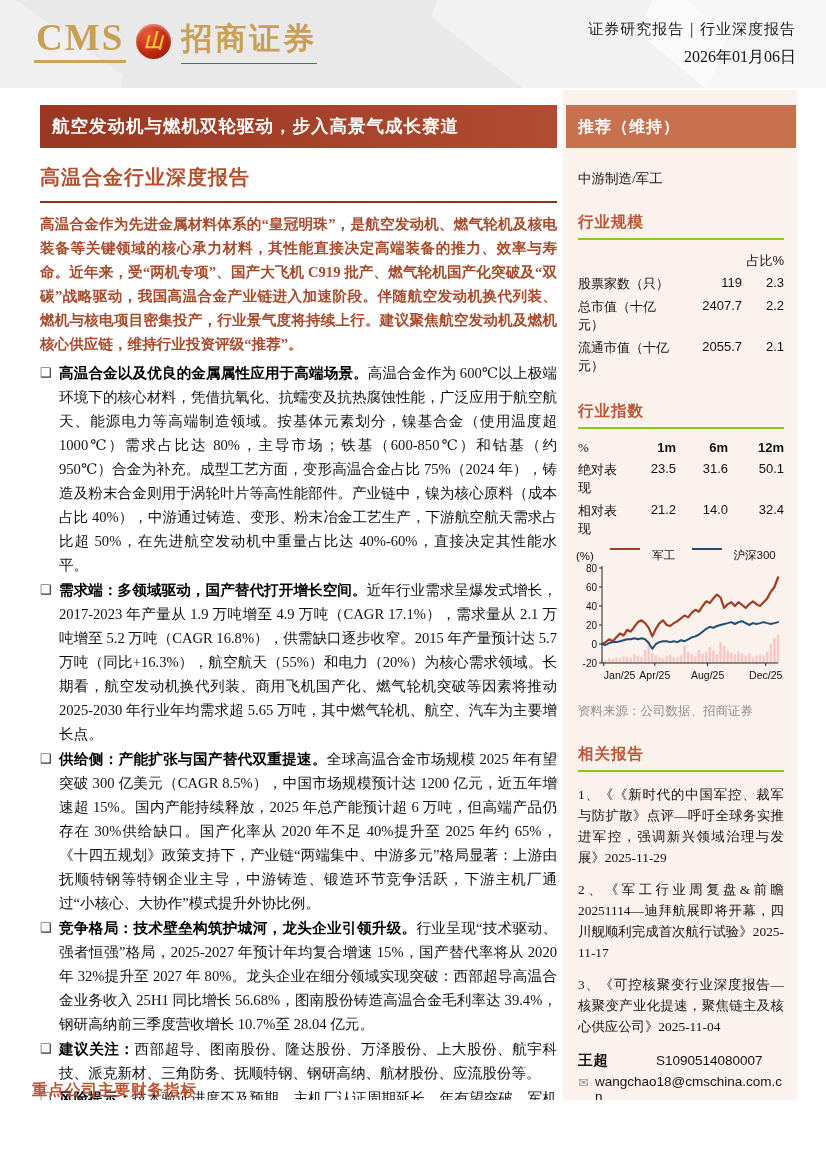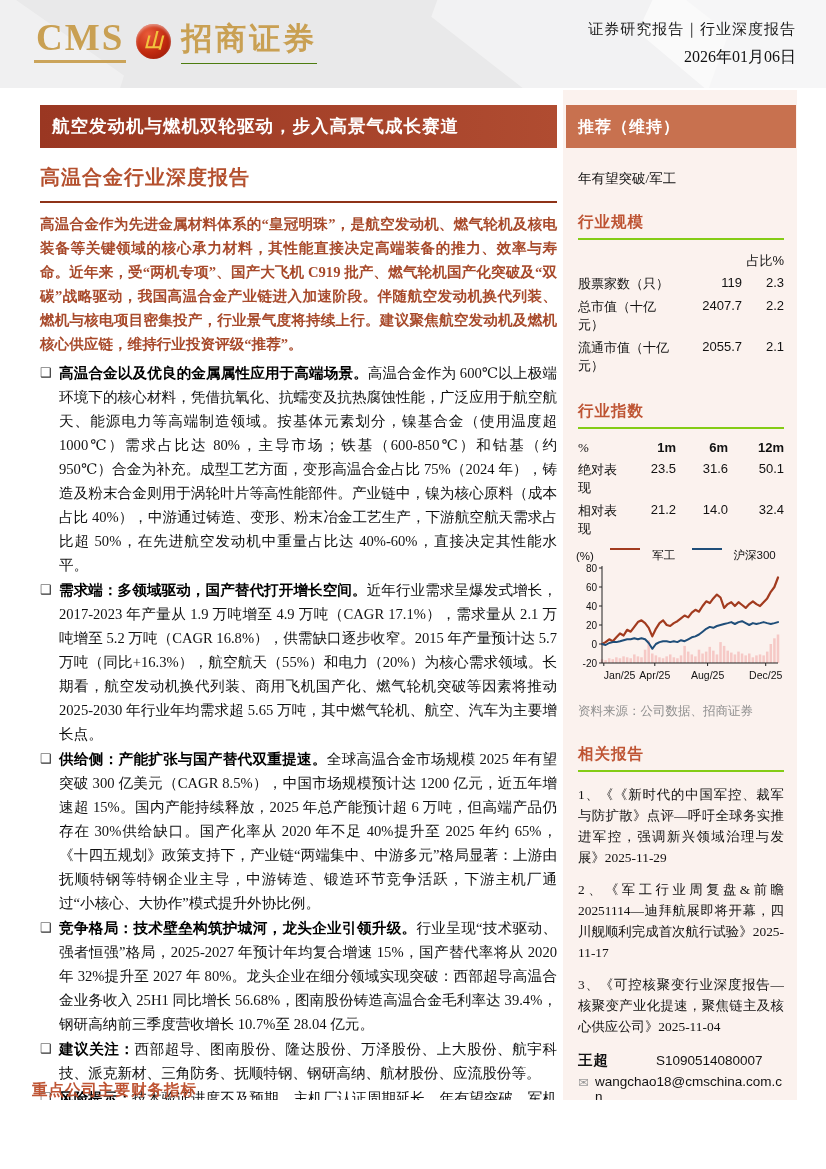--- a/index.html
+++ b/index.html
@@ -114,21 +114,21 @@
         <li><span class="b-head">需求端：多领域驱动，国产替代打开增长空间。</span><span>近年行业需求呈爆发式增长，2017-2023 年产量从 1.9 万吨增至 4.9 万吨（CAGR 17.1%），需求量从 2.1 万吨增至 5.2 万吨（CAGR 16.8%），供需缺口逐步收窄。2015 年产量预计达 5.7 万吨（同比+16.3%），航空航天（55%）和电力（20%）为核心需求领域。长期看，航空发动机换代列装、商用飞机国产化、燃气轮机突破等因素将推动 2025-2030 年行业年均需求超 5.65 万吨，其中燃气轮机、航空、汽车为主要增长点。</span></li>
         <li><span class="b-head">供给侧：产能扩张与国产替代双重提速。</span><span>全球高温合金市场规模 2025 年有望突破 300 亿美元（CAGR 8.5%），中国市场规模预计达 1200 亿元，近五年增速超 15%。国内产能持续释放，2025 年总产能预计超 6 万吨，但高端产品仍存在 30%供给缺口。国产化率从 2020 年不足 40%提升至 2025 年约 65%，《十四五规划》政策支持下，产业链“两端集中、中游多元”格局显著：上游由抚顺特钢等特钢企业主导，中游铸造、锻造环节竞争活跃，下游主机厂通过“小核心、大协作”模式提升外协比例。</span></li>
         <li><span class="b-head">竞争格局：技术壁垒构筑护城河，龙头企业引领升级。</span><span>行业呈现“技术驱动、强者恒强”格局，2025-2027 年预计年均复合增速 15%，国产替代率将从 2020 年 32%提升至 2027 年 80%。龙头企业在细分领域实现突破：西部超导高温合金业务收入 25H1 同比增长 56.68%，图南股份铸造高温合金毛利率达 39.4%，钢研高纳前三季度营收增长 10.7%至 28.04 亿元。</span></li>
         <li><span class="b-head">建议关注：</span><span>西部超导、图南股份、隆达股份、万泽股份、上大股份、航宇科技、派克新材、三角防务、抚顺特钢、钢研高纳、航材股份、应流股份等。</span></li>
         <li><span class="b-head">风险提示：</span><span>技术验证进度不及预期、主机厂认证周期延长、年有望突破、军机与燃机项目节奏调整、资金与政策支持不确定等。</span></li>
       </ul>
     </main>
 
     <aside class="sidebar">
       <div class="rating-bar">推荐（维持）</div>
-      <div class="sector">年有望突破/军工</div>
+      <div class="sector">中游制造/军工</div>
 
       <div class="side-sec-title">行业规模</div>
       <div class="scale-table">
         <div class="scale-head">
           <span></span>
             <span></span>
           <span class="num">占比%</span>
         </div>
         <div class="scale-row">
           <span class="lab">股票家数（只）</span>

